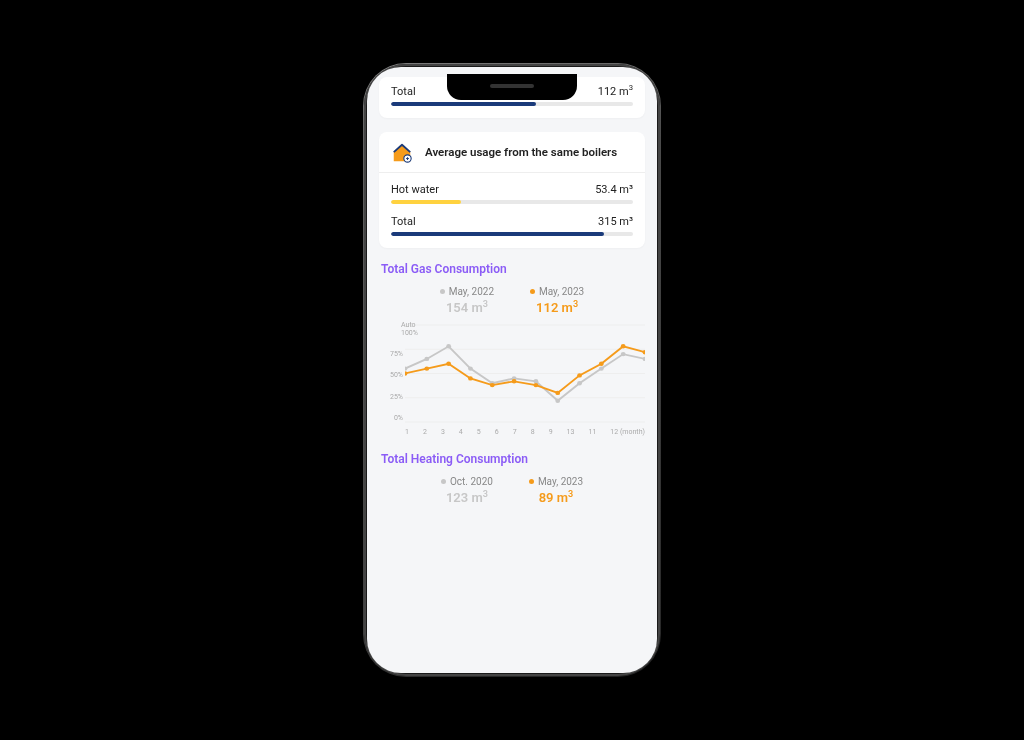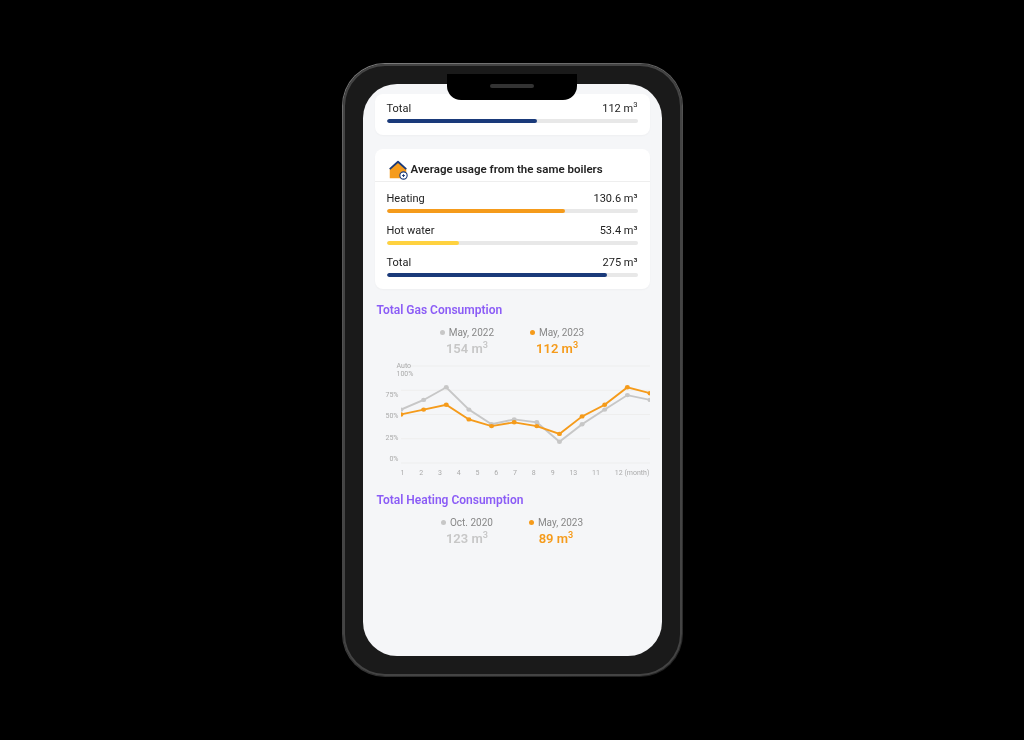--- a/index.html
+++ b/index.html
@@ -7,25 +7,25 @@
     width: 1024px;
     height: 740px;
     background: #000;
     font-family: -apple-system, BlinkMacSystemFont, "Segoe UI", Roboto, sans-serif;
     display: flex;
     align-items: center;
     justify-content: center;
     overflow: hidden;
   }
   .phone-frame {
-    width: 339px;
+    width: 296px;
     height: 612px;
     background: #1a1a1a;
     border-radius: 42px;
-    padding: 20px;
+    padding: 3px;
     box-shadow: 0 20px 40px rgba(0,0,0,0.5), inset 0 0 0 2px #444;
     position: relative;
   }
   .phone-frame::before {
     content: "";
     position: absolute;
     top: -1px; left: -1px; right: -1px; bottom: -1px;
     border-radius: 43px;
     background: linear-gradient(135deg, #888, #333);
     z-index: -1;
@@ -87,21 +87,22 @@
     overflow: hidden;
     margin-bottom: 11px;
   }
   .bar-fill {
     height: 100%;
     border-radius: 2px;
   }
   .card-header {
     display: flex;
     align-items: center;
-    gap: 2px;
+    gap: 12px;
+    margin-bottom: 8px;
   }
   .card-header .title {
     font-weight: 600;
     font-size: 11.5px;
     line-height: 1.25;
     color: #222;
   }
   .house-icon {
     width: 22px;
     height: 22px;
@@ -202,40 +203,31 @@
               <circle cx="18" cy="18" r="4" fill="#fff" stroke="#1a3a7a" stroke-width="1.2"></circle>
               <path d="M16.5 18 h3 M18 16.5 v3" stroke="#1a3a7a" stroke-width="1.2"></path>
             </svg>
           </span>
           <div class="title">Average usage from the same boilers</div>
         </div>
         <hr class="sep">
         <div id="avg-rows">
             <div>
               <div class="row">
-                <span>Heating</span>
-                <span class="val">130.6 m³</span>
-              </div>
-              <div class="bar-track" style="">
-                <div class="bar-fill" style="width:71%;background:#f59b1b;"></div>
-              </div>
-            </div>
-            <div>
-              <div class="row">
                 <span>Hot water</span>
                 <span class="val">53.4 m³</span>
               </div>
               <div class="bar-track" style="">
                 <div class="bar-fill" style="width:29%;background:#ffd23f;"></div>
               </div>
             </div>
             <div>
               <div class="row">
                 <span>Total</span>
-                <span class="val">275 m³</span>
+                <span class="val">315 m³</span>
               </div>
               <div class="bar-track" style="margin-bottom:0;">
                 <div class="bar-fill" style="width:88%;background:#1a3a7a;"></div>
               </div>
             </div>
           </div>
       </div>
 
       <div>
         <div class="section-title">Total Gas Consumption</div>

